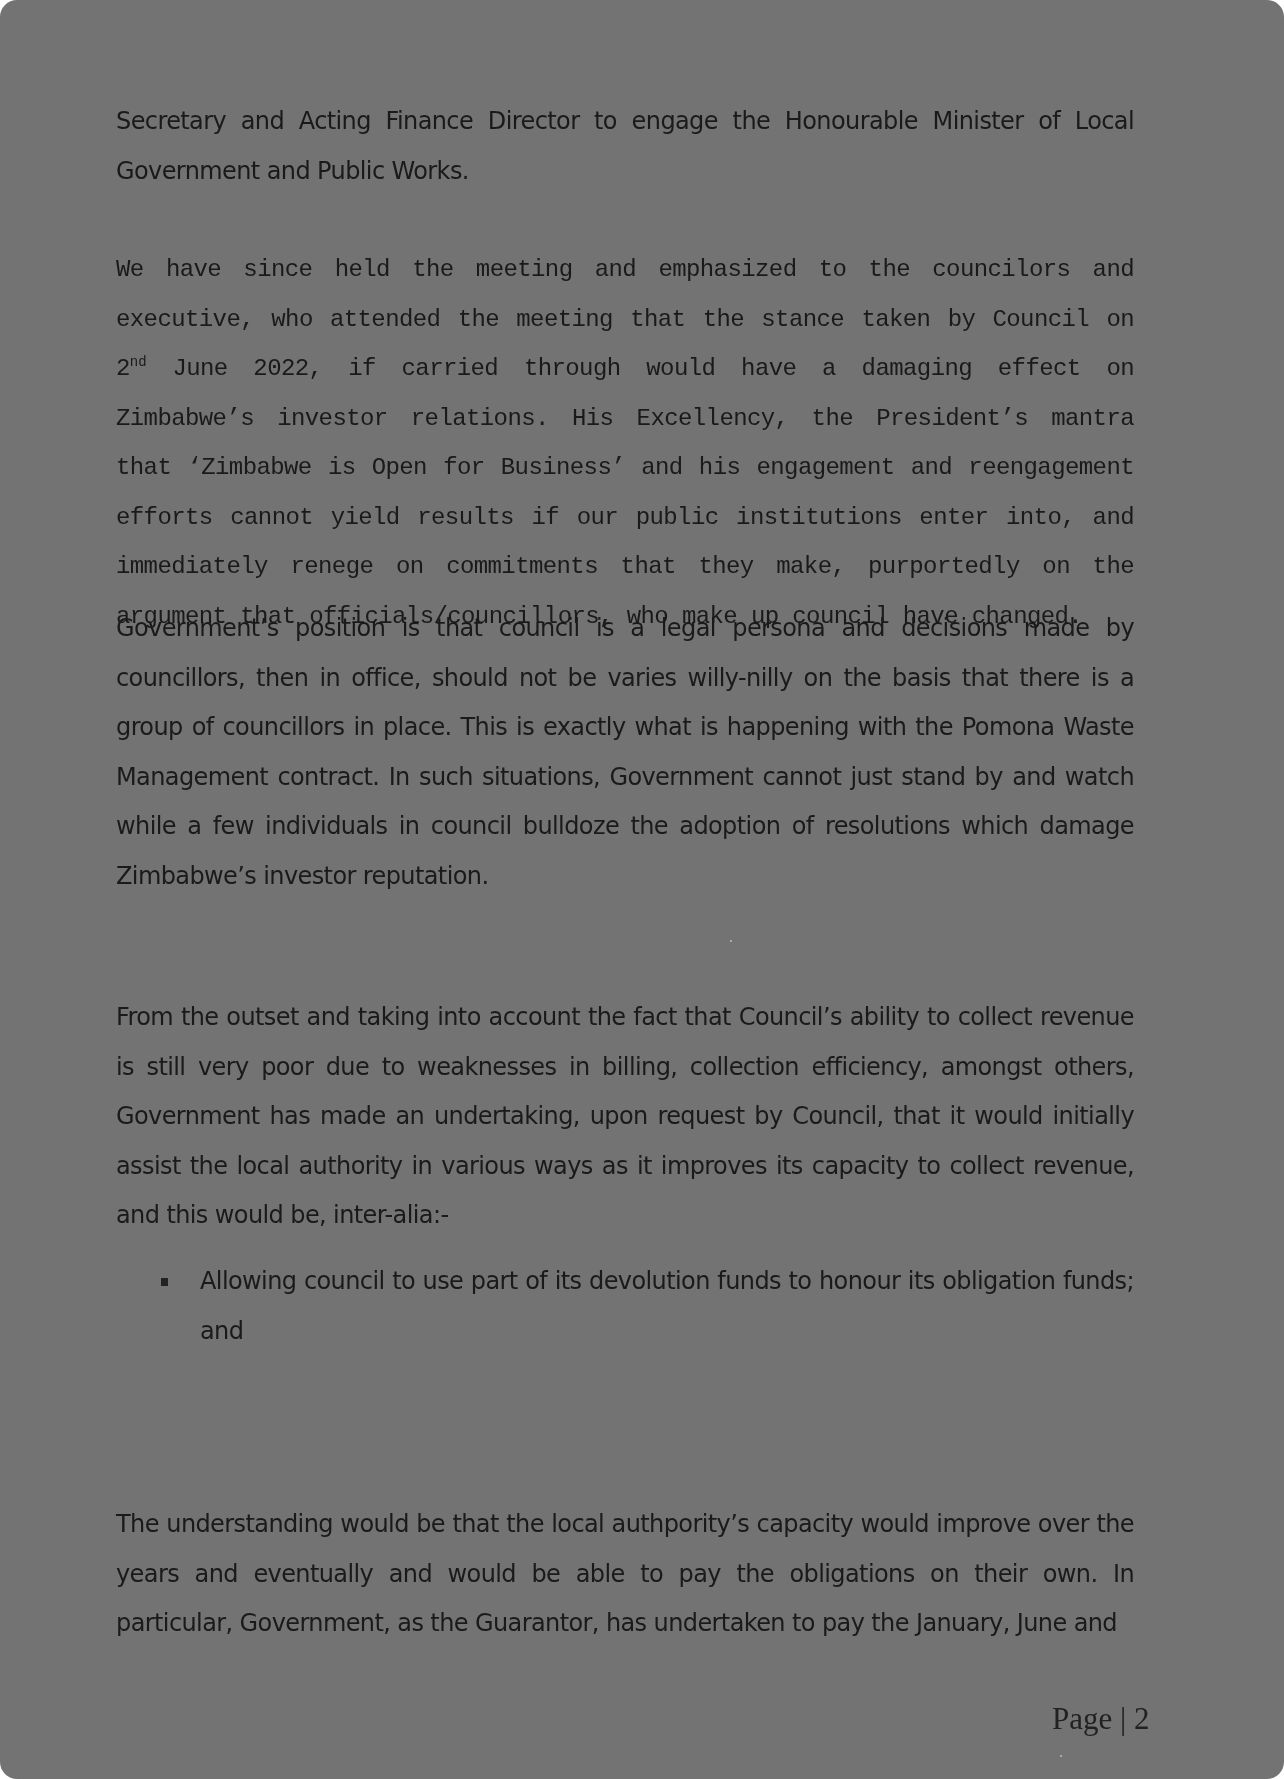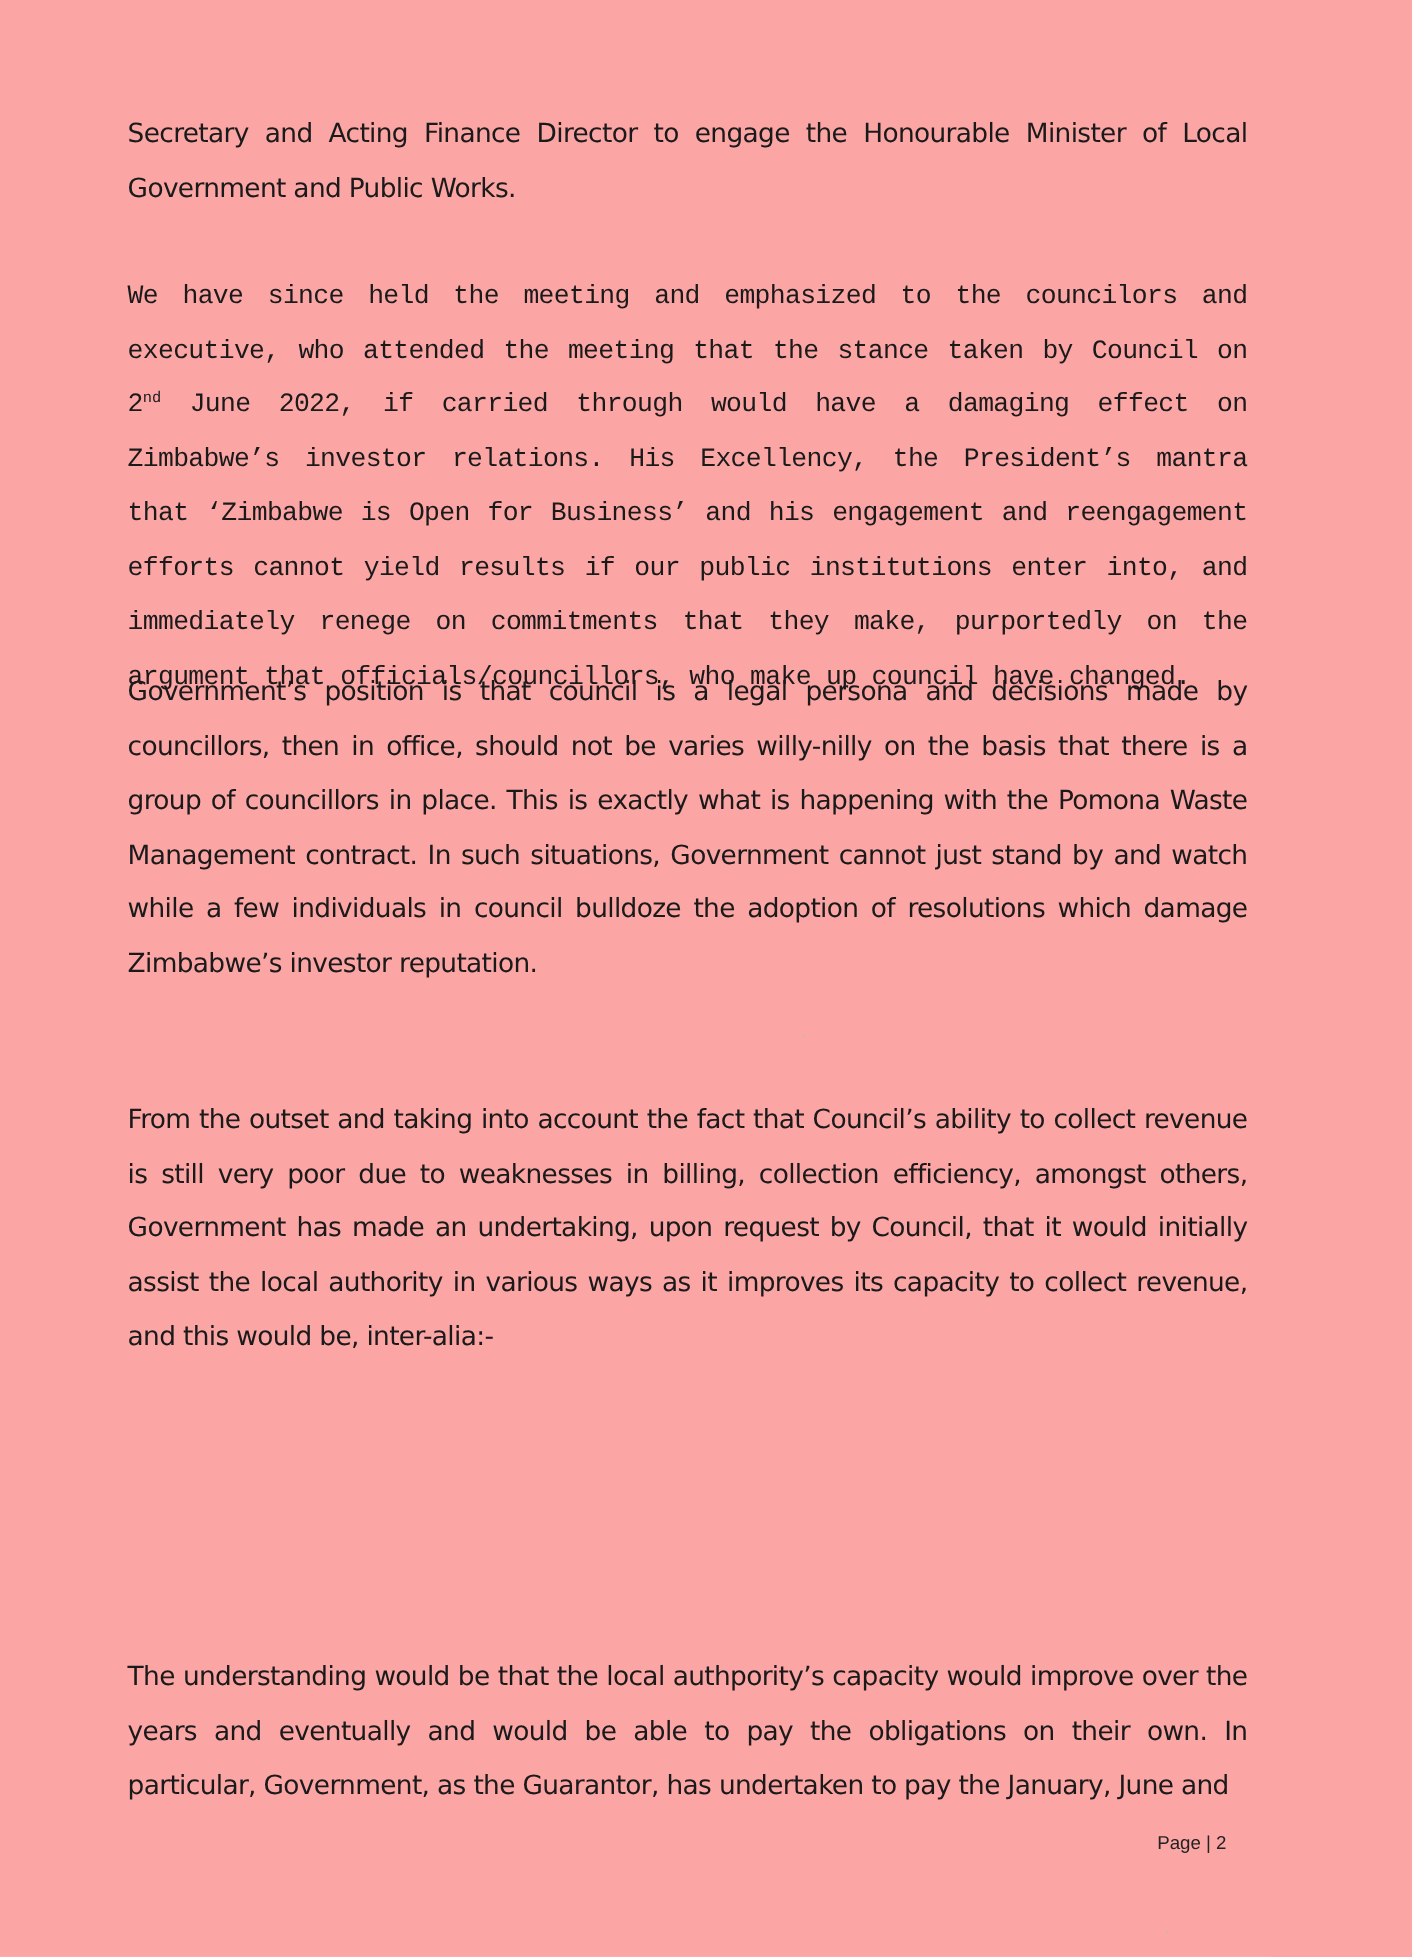--- a/index.html
+++ b/index.html
@@ -1,17 +1,17 @@
 <!DOCTYPE html>
 <html><head>
 <meta charset="utf-8">
 <style>
   html, body { margin: 0; padding: 0; background: #ffffff; }
   body { width: 1284px; height: 1779px; position: relative; overflow: hidden; }
-  .page { position: absolute; left: 0; top: 0; width: 1284px; height: 1779px; background: #fca5a5; }
+  .page { position: absolute; left: 0; top: 0; width: 1284px; height: 1779px; background: #737373; border-radius: 17px; }
   .text {
     position: absolute; left: 116px; width: 1018px;
     font-family: "DejaVu Sans", sans-serif;
     font-size: 24px; line-height: 49.5px; color: #1a1a1a;
     text-align: justify; text-align-last: left;
     letter-spacing: -0.6px; word-spacing: 0px;
     margin: 0;
   }
   .text sup { font-size: 14px; line-height: 0; vertical-align: 9px; letter-spacing: 0; }
   #p1 { top: 97px; }
@@ -20,39 +20,43 @@
   #p4 { top: 993px; }
   #p5 { top: 1500px; }
   .bullets { position: absolute; left: 116px; top: 1257px; width: 1018px; margin: 0; padding: 0; list-style: none; }
   .bullet-item {
     position: relative; padding-left: 84px;
     font-family: "DejaVu Sans", sans-serif; font-size: 24px; line-height: 49.5px; color: #1a1a1a;
     text-align: justify; text-align-last: left; letter-spacing: -0.6px;
   }
   .bullet-mark { position: absolute; left: 45px; top: 21px; width: 7px; height: 8px; background: #222; }
   .page-number {
-    position: absolute; left: 1052px; top: 1666px;
-    font-family: Liberation Sans, sans-serif; font-size: 17px; color: #222;
+    position: absolute; left: 1052px; top: 1701px;
+    font-family: Liberation Serif, serif; font-size: 31px; color: #222;
   }
   .speck { position: absolute; width: 2px; height: 2px; background: #bbb; border-radius: 1px; }
 </style>
 </head>
 <body>
 
 <div class="page">
 
   <p class="text" id="p1">Secretary and Acting Finance Director to engage the Honourable Minister of Local Government and Public Works.</p>
 
   <p class="text" id="p2"><span>We have since held the meeting and emphasized to the councilors and executive, who attended the meeting that the stance taken by Council on 2</span><sup>nd</sup><span> June 2022, if carried through would have a damaging effect on Zimbabwe’s investor relations. His Excellency, the President’s mantra that ‘Zimbabwe is Open for Business’ and his engagement and reengagement efforts cannot yield results if our public institutions enter into, and immediately renege on commitments that they make, purportedly on the argument that officials/councillors, who make up council have changed.</span></p>
 
   <p class="text" id="p3">Government’s position is that council is a legal persona and decisions made by councillors, then in office, should not be varies willy-nilly on the basis that there is a group of councillors in place. This is exactly what is happening with the Pomona Waste Management contract. In such situations, Government cannot just stand by and watch while a few individuals in council bulldoze the adoption of resolutions which damage Zimbabwe’s investor reputation.</p>
 
   <p class="text" id="p4">From the outset and taking into account the fact that Council’s ability to collect revenue is still very poor due to weaknesses in billing, collection efficiency, amongst others, Government has made an undertaking, upon request by Council, that it would initially assist the local authority in various ways as it improves its capacity to collect revenue, and this would be, inter-alia:-</p>
 
   <ul class="bullets">
+    <li class="bullet-item">
+      <span class="bullet-mark"></span>
+      <span>Allowing council to use part of its devolution funds to honour its obligation funds; and</span>
+    </li>
   </ul>
 
   <p class="text" id="p5">The understanding would be that the local authpority’s capacity would improve over the years and eventually and would be able to pay the obligations on their own. In particular, Government, as the Guarantor, has undertaken to pay the January, June and</p>
 
   <div class="page-number">Page | 2</div>
 
   <span class="speck" style="left:730px; top:940px;"></span>
   <span class="speck" style="left:1060px; top:1755px;"></span>
 </div>
 

